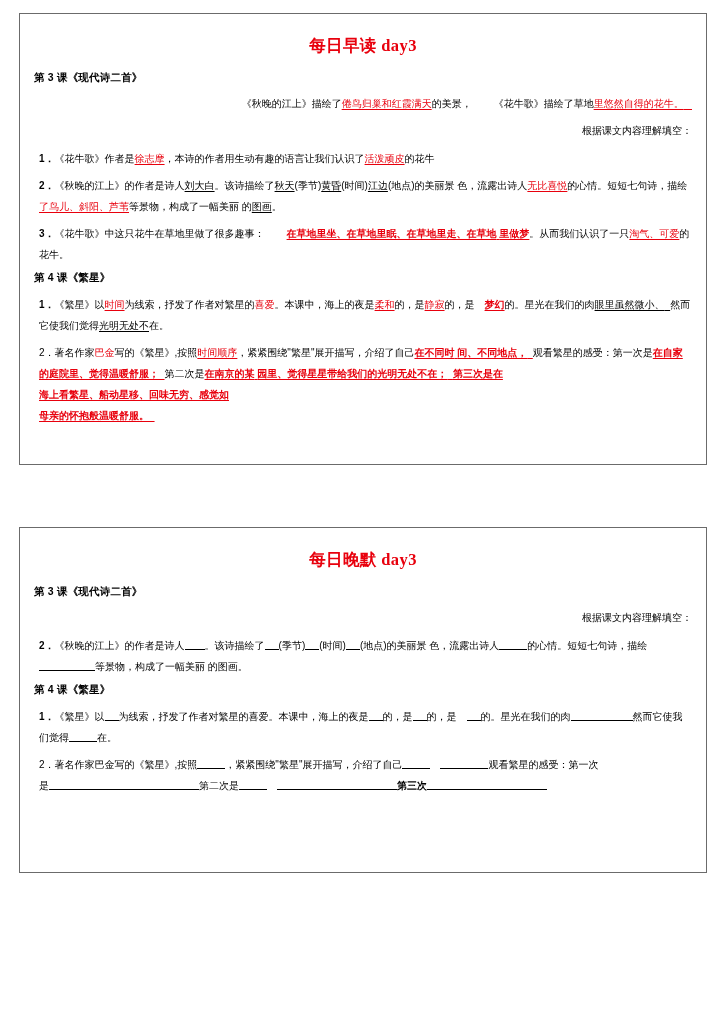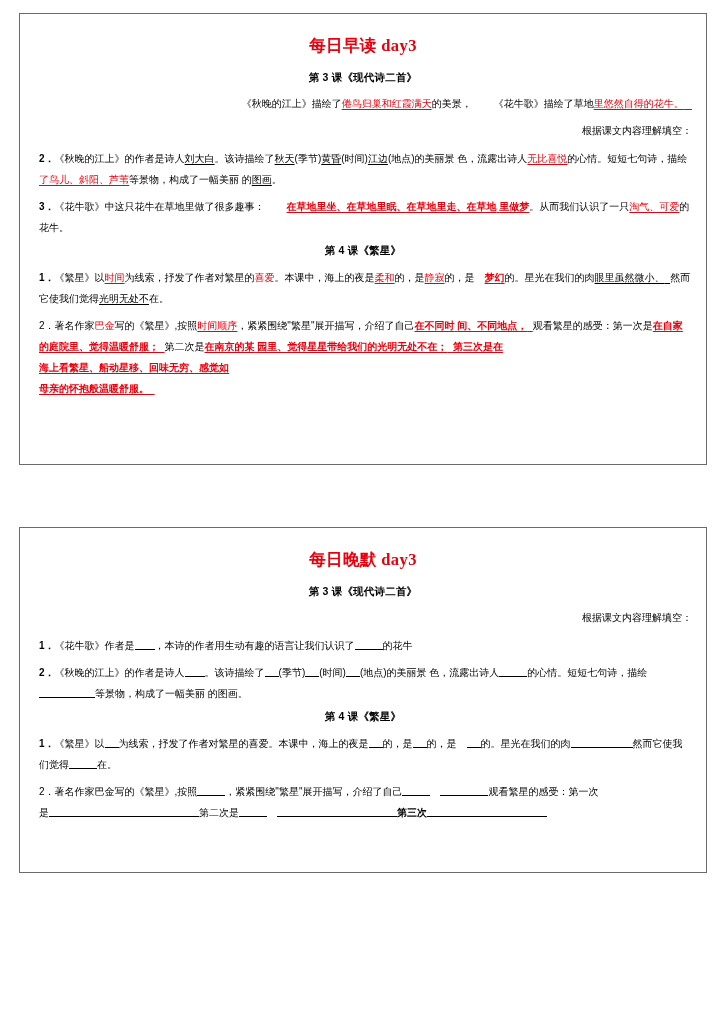--- a/index.html
+++ b/index.html
@@ -40,21 +40,20 @@
     font-size: 16.5px;
     font-family: "Liberation Serif", "DejaVu Serif", serif;
     margin: 11px 0 14px 0;
     letter-spacing: 0.4px;
   }
   .lesson-head {
     font-weight: bold;
     font-size: 10.5px;
     margin: 6px 0 9px 0;
     letter-spacing: 0.2px;
-    text-align: center;
   }
   .para {
     font-size: 10px;
     line-height: 20px;
     margin: 0 0 7px 0;
     text-align: right;
   }
   .item {
     font-size: 10px;
     line-height: 21px;
@@ -93,20 +92,23 @@
     <div class="doc-title">每日早读 day3</div>
 
     <div class="lesson-head">第 3 课《现代诗二首》</div>
 
     <div class="para">
       <span>《秋晚的江上》描绘了</span><span class="ru">倦鸟归巢和红霞满天</span><span>的美景，</span><span class="sp"></span><span>《花牛歌》描绘了草地</span><span class="ru">里悠然自得的花牛。</span><span class="ru">&nbsp;&nbsp;&nbsp;</span>
     </div>
 
     <div class="para">根据课文内容理解填空：</div>
 
+    <div class="item">
+      <span class="num">1．</span><span>《花牛歌》作者是</span><span class="ru">徐志摩</span><span>，本诗的作者用生动有趣的语言让我们认识了</span><span class="ru">活泼顽皮</span><span>的花牛</span>
+    </div>
 
     <div class="item">
       <span class="num">2．</span><span>《秋晚的江上》的作者是诗人</span><span class="bu">刘大白</span><span>。该诗描绘了</span><span class="bu">秋天</span><span>(季节)</span><span class="bu">黄昏</span><span>(时间)</span><span class="bu">江边</span><span>(地点)的美丽景 色，流露出诗人</span><span class="ru">无比喜悦</span><span>的心情。短短七句诗，描绘</span><span class="ru">了鸟儿、斜阳、芦苇</span><span>等景物，构成了一幅美丽 的</span><span class="bu">图画</span><span>。</span>
     </div>
 
     <div class="item">
       <span class="num">3．</span><span>《花牛歌》中这只花牛在草地里做了很多趣事：</span><span class="sp"></span><span class="rub">在草地里坐、在草地里眠、在草地里走、在草地</span><span class="rub">&nbsp;</span><span class="rub">里做梦</span><span>。从而我们认识了一只</span><span class="ru">淘气、可爱</span><span>的花牛。</span>
     </div>
 
     <div class="lesson-head">第 4 课《繁星》</div>
@@ -125,23 +127,20 @@
 
   <div class="doc-box" id="box-evening">
 
     <div class="doc-title">每日晚默 day3</div>
 
     <div class="lesson-head">第 3 课《现代诗二首》</div>
 
 
     <div class="para">根据课文内容理解填空：</div>
 
-    <div class="item">
-      <span class="num">1．</span><span>《花牛歌》作者是</span><span class="blank b1"></span><span>，本诗的作者用生动有趣的语言让我们认识了</span><span class="blank b2"></span><span>的花牛</span>
-    </div>
 
     <div class="item">
       <span class="num">2．</span><span>《秋晚的江上》的作者是诗人</span><span class="blank b1"></span><span>。该诗描绘了</span><span class="blank b3"></span><span>(季节)</span><span class="blank b3"></span><span>(时间)</span><span class="blank b3"></span><span>(地点)的美丽景 色，流露出诗人</span><span class="blank b2"></span><span>的心情。短短七句诗，描绘</span><span class="blank b5"></span><span>等景物，构成了一幅美丽 的</span><span>图画。</span>
     </div>
 
 
     <div class="lesson-head">第 4 课《繁星》</div>
 
     <div class="item">
       <span class="num">1．</span><span>《繁星》以</span><span class="blank b3"></span><span>为线索，抒发了作者对繁星的喜爱。本课中，海上的夜是</span><span class="blank b3"></span><span>的，是</span><span class="blank b3"></span><span>的，是</span><span class="sp-s"></span><span class="blank b3"></span><span>的。星光在我们的肉</span><span class="blank b6"></span><span>然而它使我们觉得</span><span class="blank b2"></span><span>在。</span>

